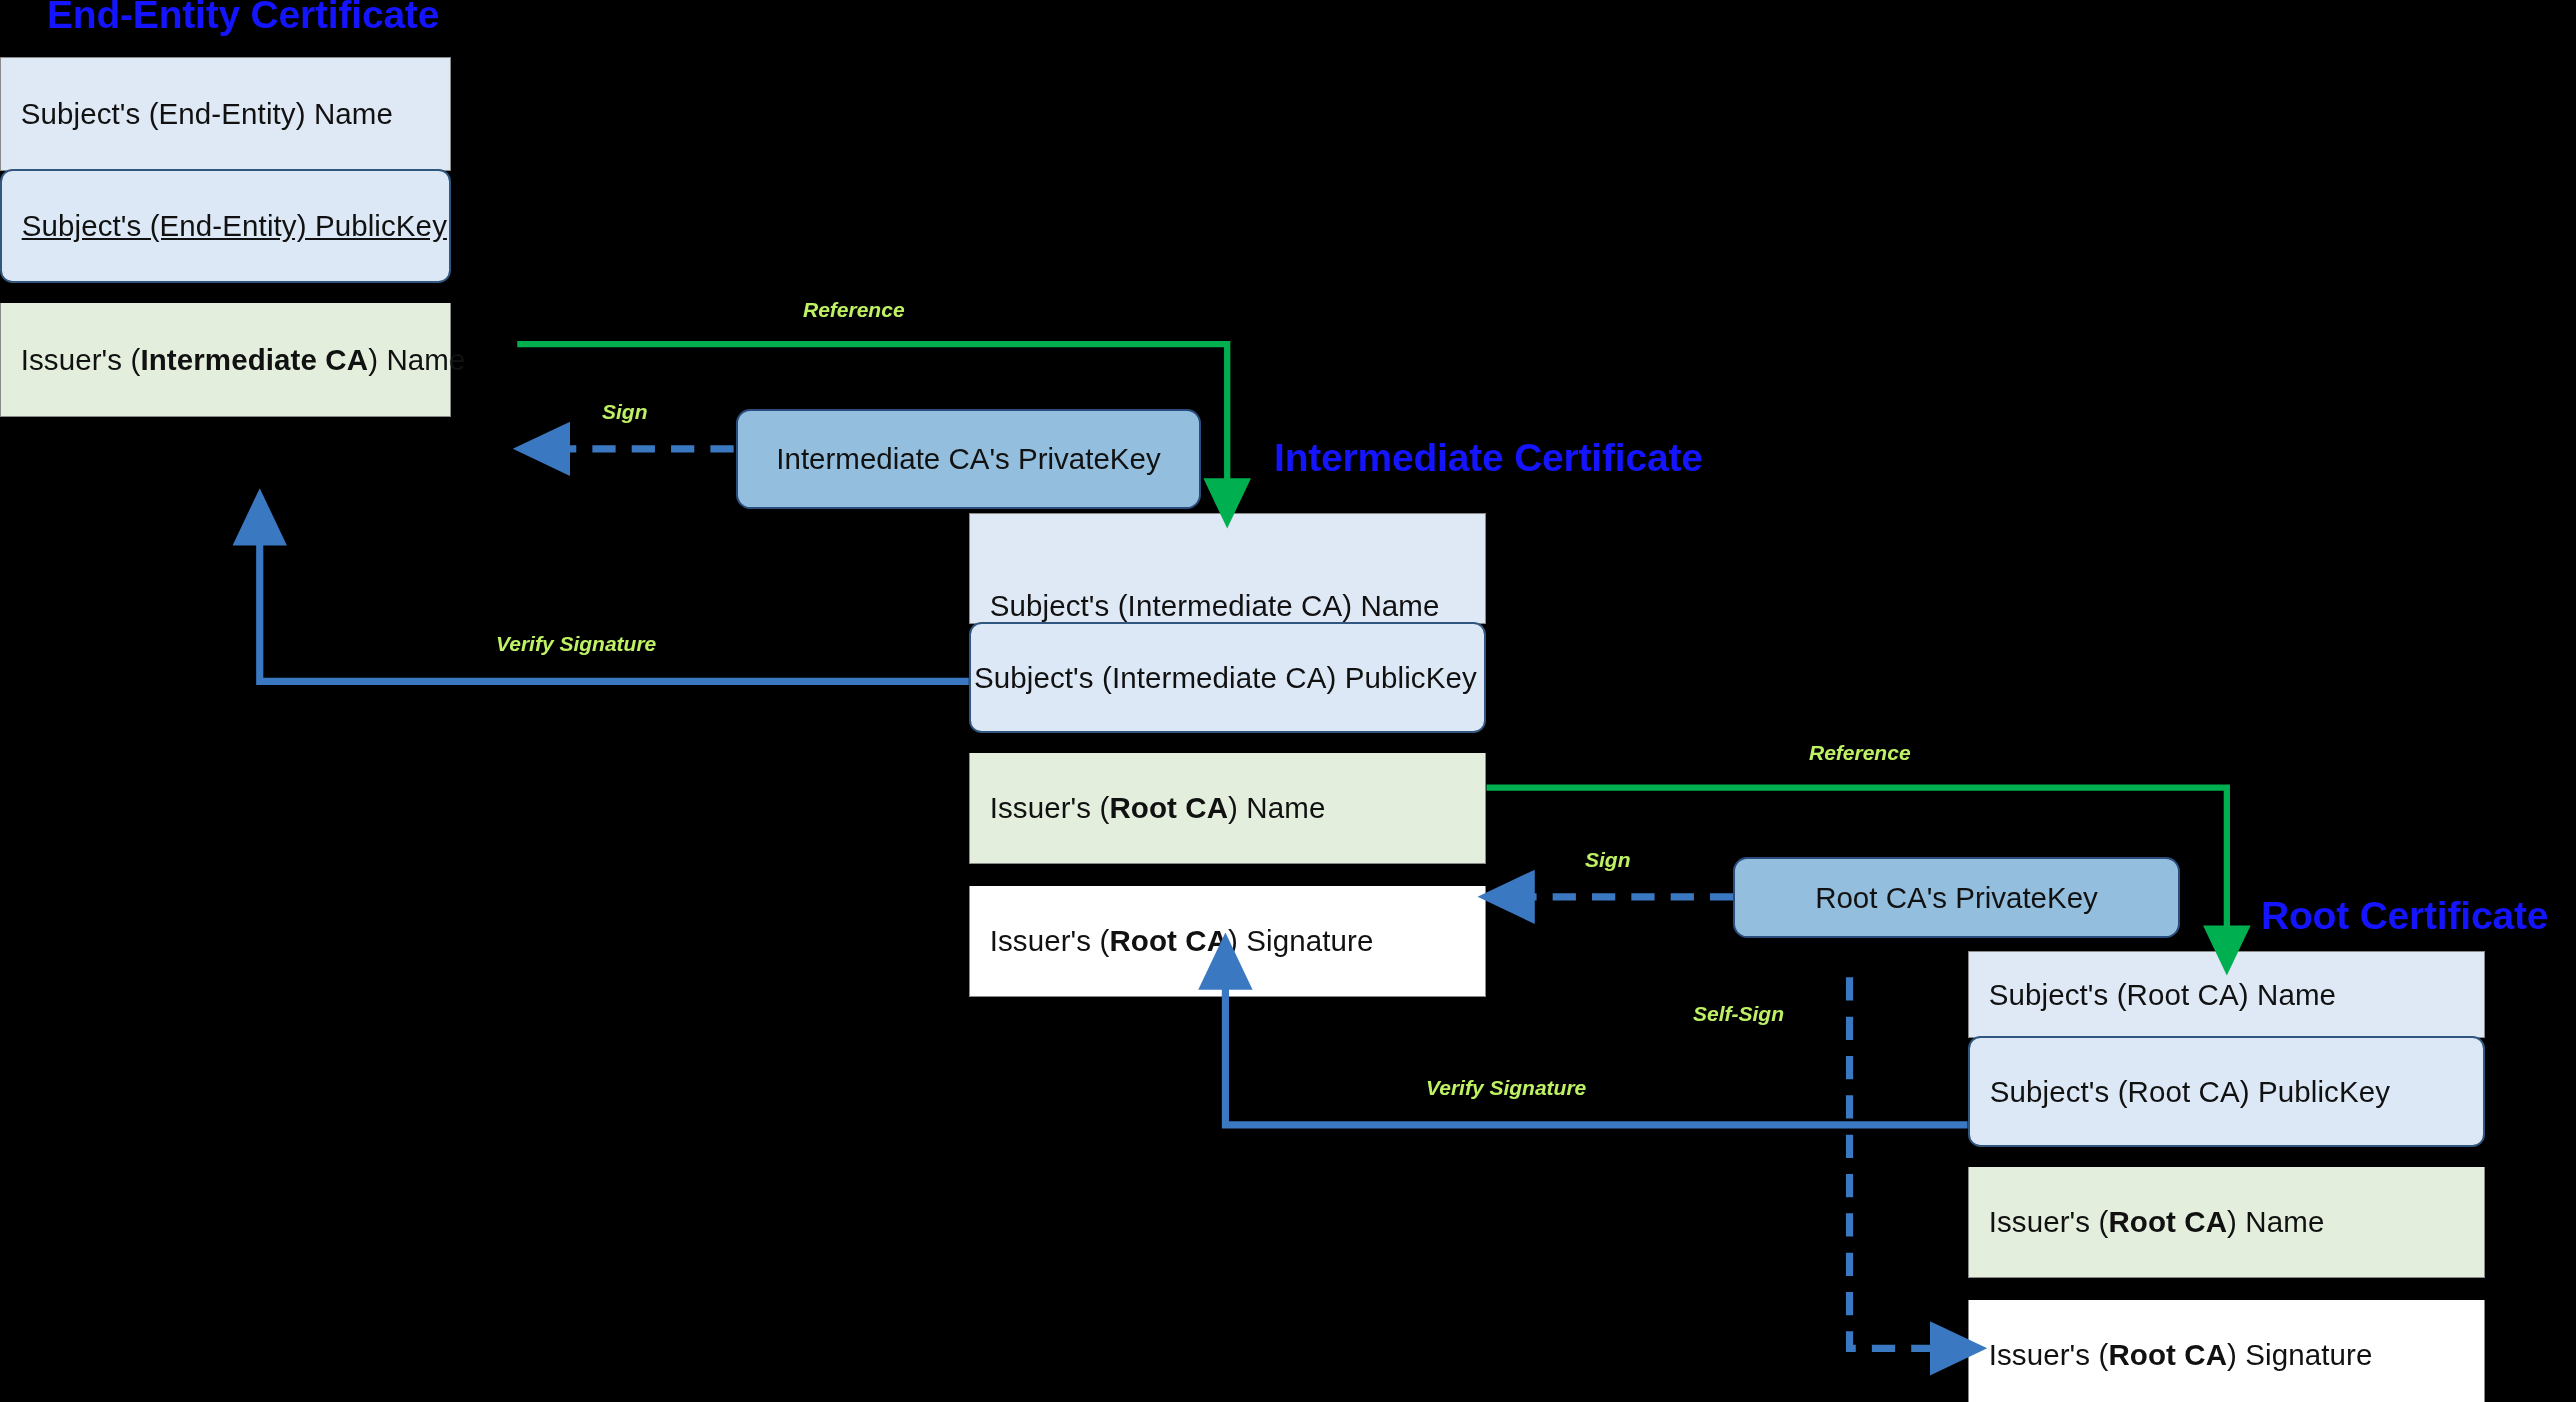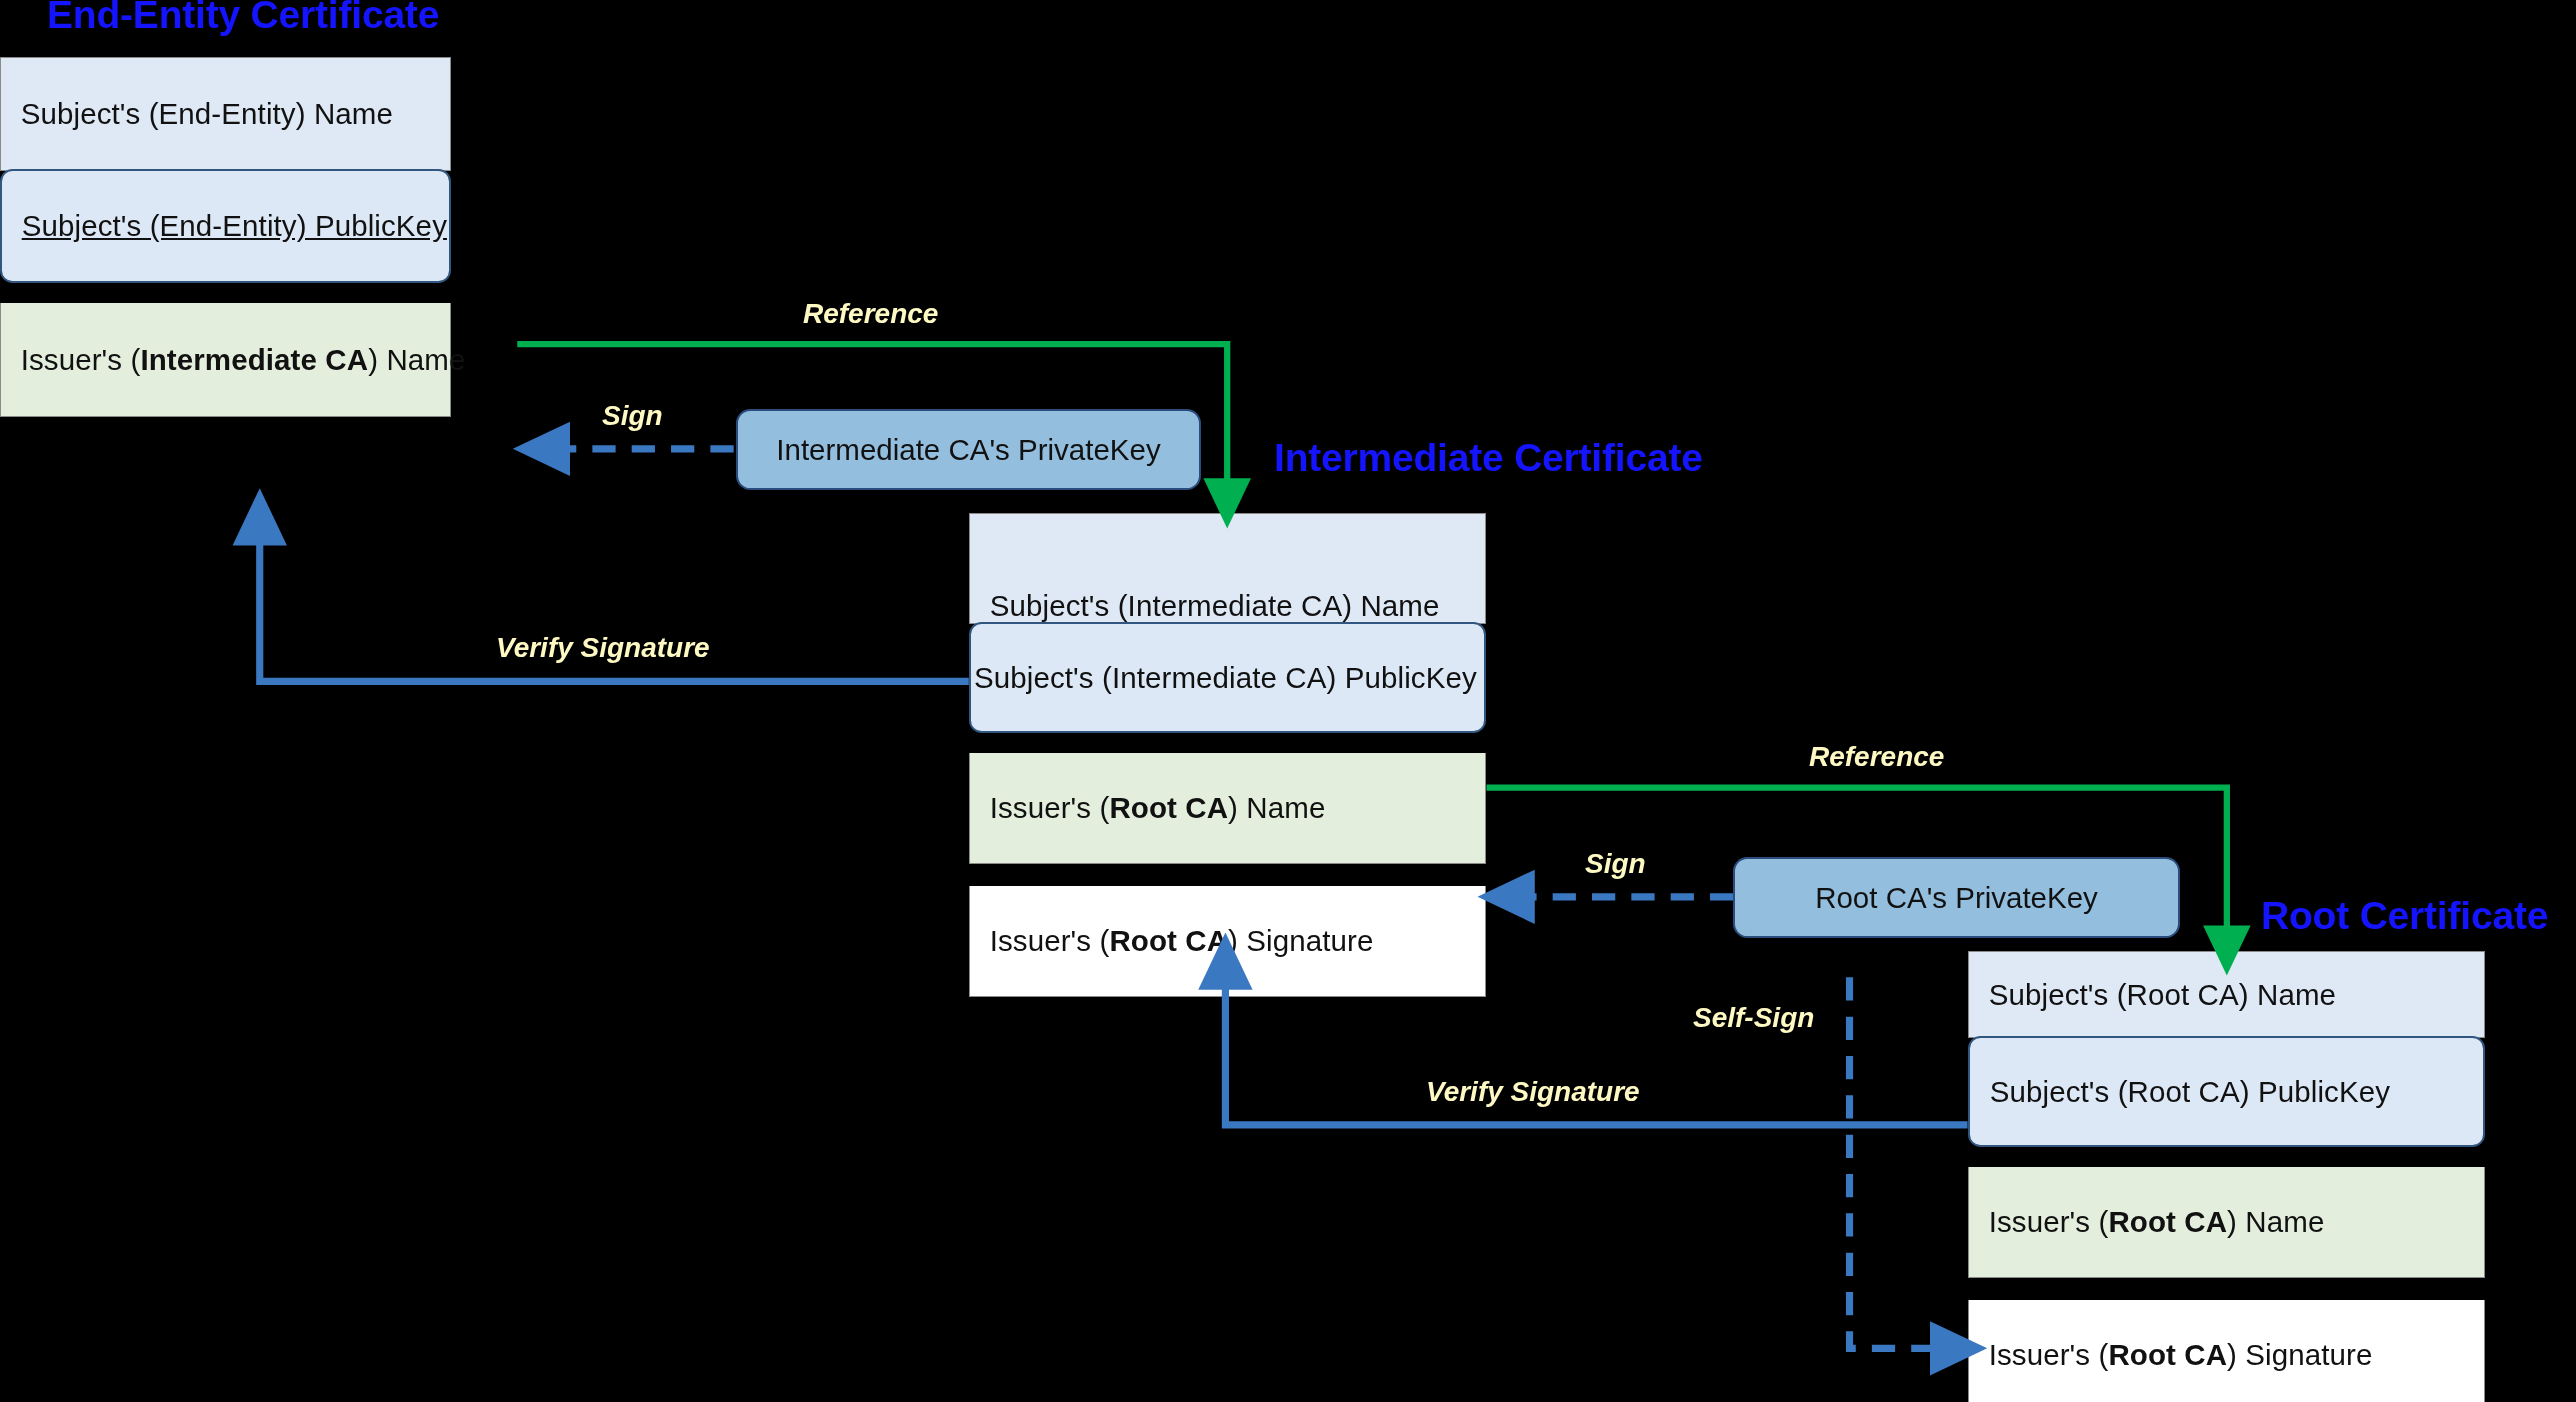--- a/index.html
+++ b/index.html
@@ -68,24 +68,24 @@
     color: #1414ff;
     font-weight: bold;
     font-size: 39px;
     white-space: nowrap;
     letter-spacing: -0.2px;
   }
 
   
   .edge-label {
     position: absolute;
-    color: #fef9c3;
+    color: #bef264;
     font-style: italic;
     font-weight: bold;
-    font-size: 28px;
+    font-size: 21px;
     white-space: nowrap;
     z-index: 6;
   }
 
   
   #wires {
     position: absolute;
     left: 0; top: 0;
     width: 2576px;
     height: 1402px;
@@ -164,21 +164,21 @@
       <span class="txt">Subject's (Root CA) PublicKey</span>
     </div>
     <div class="row issuer" style="height:111px;">
       <span class="txt"><span>Issuer's (</span><b>Root CA</b><span>) Name</span></span>
     </div>
     <div class="row signature" style="height:111px;">
       <span class="txt"><span>Issuer's (</span><b>Root CA</b><span>) Signature</span></span>
     </div>
   </div>
 
-  <div class="keybox" style="left:736px; top:409px; width:465px; height:81px;text-align:center;">
+  <div class="keybox" style="left:736px; top:409px; width:465px; height:100px;text-align:center;">
     <span>Intermediate CA's PrivateKey</span>
   </div>
 
   <div class="keybox" style="left:1733px; top:857px; width:447px; height:81px;">
     <span>Root CA's PrivateKey</span>
   </div>
 
   <div class="edge-label" style="left:803px; top:298px;">Reference</div>
 
   <div class="edge-label" style="left:602px; top:400px;">Sign</div>

